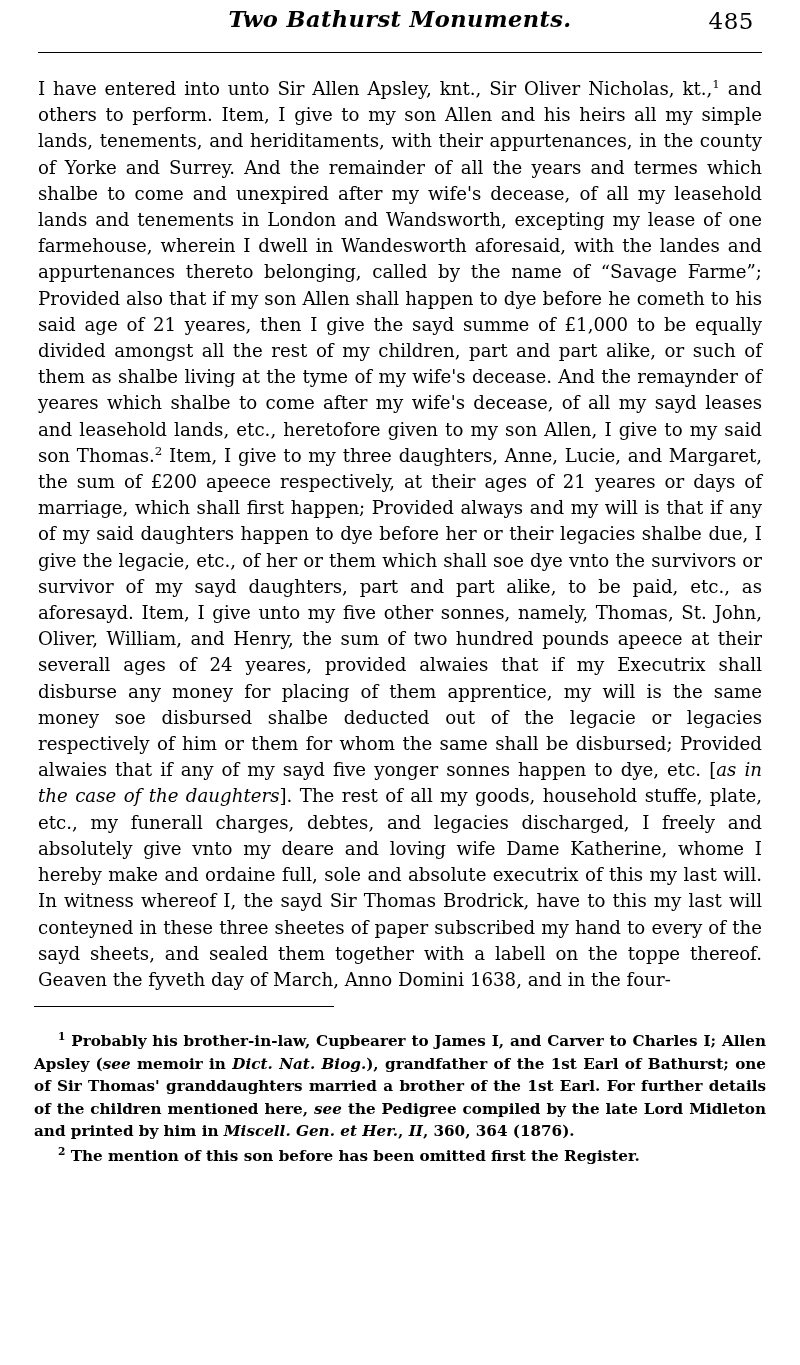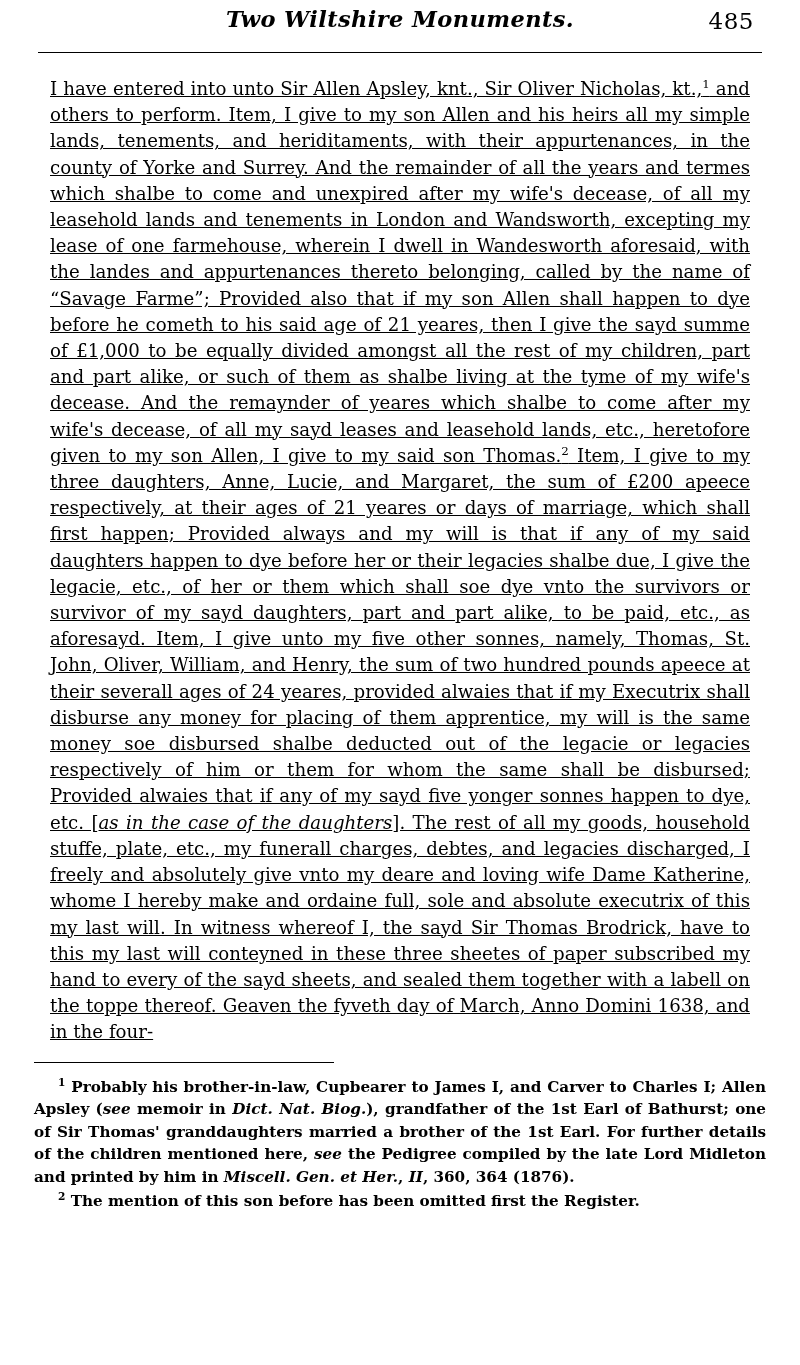--- a/index.html
+++ b/index.html
@@ -59,40 +59,39 @@
   .body-text {
     margin-top: 22px;
     font-family: "DejaVu Serif", serif;
     font-size: 18.2px;
     line-height: 26.2px;
     text-align: justify;
     text-justify: inter-word;
     hyphens: manual;
   }
   .body-text p {
-    margin: 16px;
-    text-decoration: underline;
+    margin: 4px;
   }
   .sup {
     font-size: 0.65em;
     vertical-align: super;
     line-height: 0;
   }
   .ital {
     font-style: italic;
   }
   
   .rule-foot {
     margin: 13px 0 0 0;
     width: 300px;
     border-top: 1px solid #000;
     height: 0;
   }
   .footnotes {
-    margin-top: 13px;
+    margin-top: 23px;
     font-family: "DejaVu Serif", serif;
     font-size: 15.2px;
     line-height: 22.6px;
     text-align: justify;
     font-weight: 700;
   }
   .footnotes p {
     margin: 0;
     text-indent: 24px;
   }
@@ -104,21 +103,21 @@
     vertical-align: super;
     line-height: 0;
   }
 </style>
 </head>
 <body>
 
 <div class="page">
 
   <div class="header">
-    <div class="running-title">Two Wiltshire Monuments.</div>
+    <div class="running-title">Two Bathurst Monuments.</div>
     <div class="folio">485</div>
     <div class="rule-top"></div>
   </div>
 
   <div class="body-text">
     <p><span>I have entered into unto Sir Allen Apsley, knt., Sir Oliver Nicholas, kt.,</span><span class="sup">1</span><span> and others to perform. Item, I give to my son Allen and his heirs all my simple lands, tenements, and heriditaments, with their appurtenances, in the county of Yorke and Surrey. And the remainder of all the years and termes which shalbe to come and unexpired after my wife's decease, of all my leasehold lands and tenements in London and Wandsworth, excepting my lease of one farmehouse, wherein I dwell in Wandesworth aforesaid, with the landes and appurtenances thereto belonging, called by the name of “Savage Farme”; Provided also that if my son Allen shall happen to dye before he cometh to his said age of 21 yeares, then I give the sayd summe of £1,000 to be equally divided amongst all the rest of my children, part and part alike, or such of them as shalbe living at the tyme of my wife's decease. And the remaynder of yeares which shalbe to come after my wife's decease, of all my sayd leases and leasehold lands, etc., heretofore given to my son Allen, I give to my said son Thomas.</span><span class="sup">2</span><span> Item, I give to my three daughters, Anne, Lucie, and Margaret, the sum of £200 apeece respectively, at their ages of 21 yeares or days of marriage, which shall first happen; Provided always and my will is that if any of my said daughters happen to dye before her or their legacies shalbe due, I give the legacie, etc., of her or them which shall soe dye vnto the survivors or survivor of my sayd daughters, part and part alike, to be paid, etc., as aforesayd. Item, I give unto my five other sonnes, namely, Thomas, St. John, Oliver, William, and Henry, the sum of two hundred pounds apeece at their severall ages of 24 yeares, provided alwaies that if my Executrix shall disburse any money for placing of them apprentice, my will is the same money soe disbursed shalbe deducted out of the legacie or legacies respectively of him or them for whom the same shall be disbursed; Provided alwaies that if any of my sayd five yonger sonnes happen to dye, etc. [</span><span class="ital">as in the case of the daughters</span><span>]. The rest of all my goods, household stuffe, plate, etc., my funerall charges, debtes, and legacies discharged, I freely and absolutely give vnto my deare and loving wife Dame Katherine, whome I hereby make and ordaine full, sole and absolute executrix of this my last will. In witness whereof I, the sayd Sir Thomas Brodrick, have to this my last will conteyned in these three sheetes of paper subscribed my hand to every of the sayd sheets, and sealed them together with a labell on the toppe thereof. Geaven the fyveth day of March, Anno Domini 1638, and in the four-</span></p>
   </div>
 
   <div class="rule-foot"></div>
 

